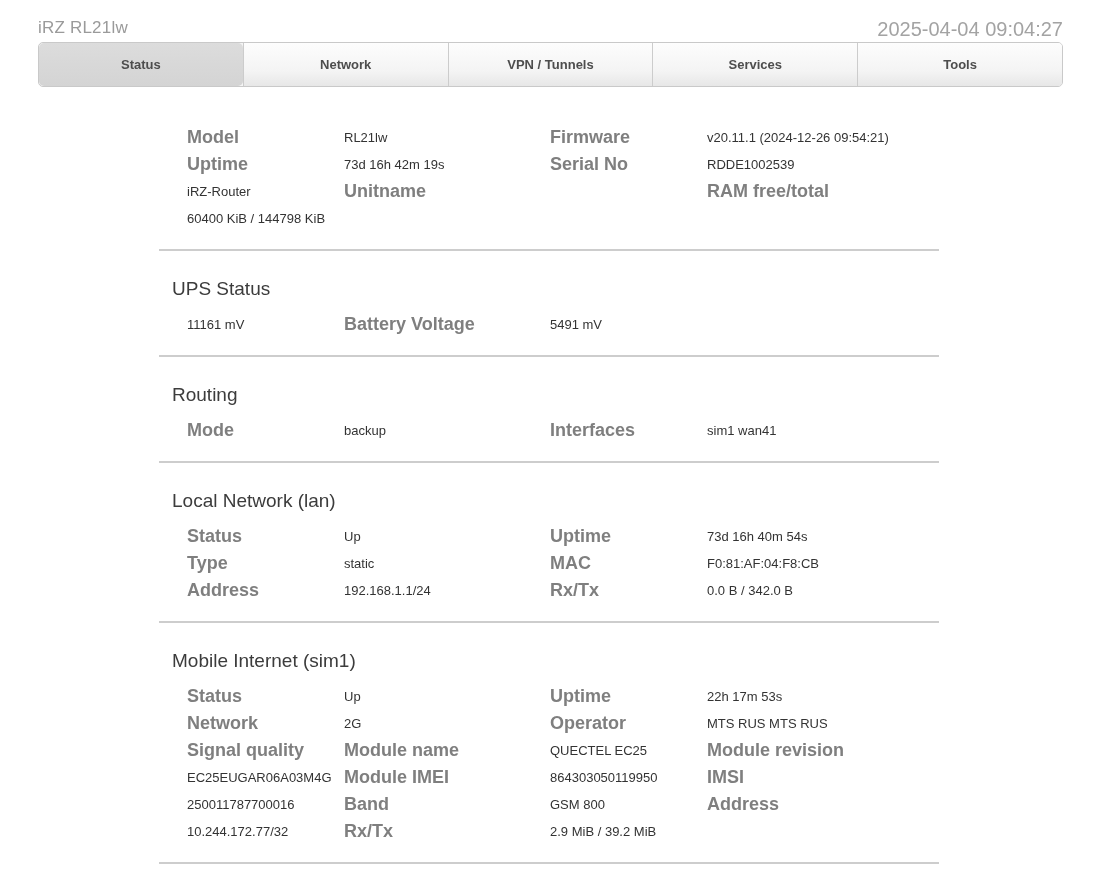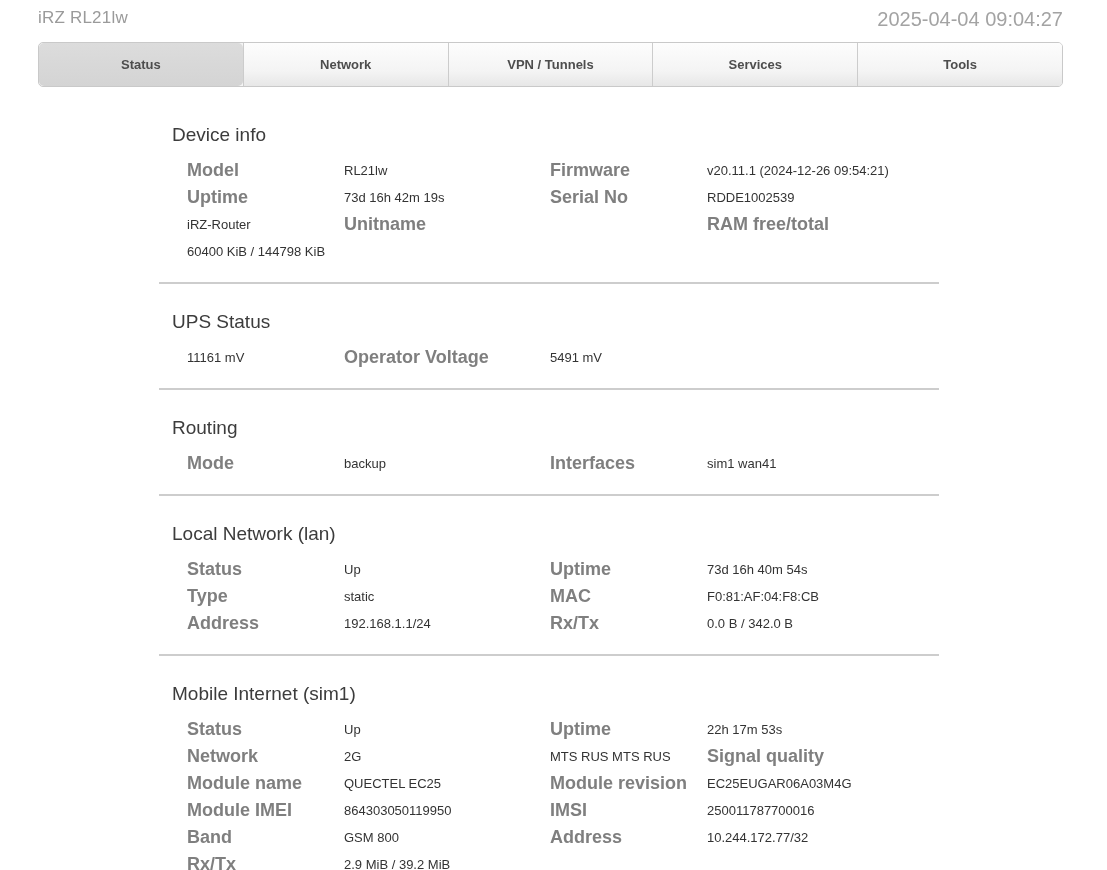--- a/index.html
+++ b/index.html
@@ -10,21 +10,21 @@
     font-family: "Liberation Sans", sans-serif;
     overflow: hidden;
   }
   .page { width: 1107px; padding: 0 44px 0 38px; }
 
   
   .page-header {
     display: flex;
     justify-content: space-between;
     align-items: flex-start;
-    padding-top: 8px;
+    padding-top: 18px;
     height: 42px;
   }
   .device-title {
     font-size: 17px;
     color: #9a9a9a;
     letter-spacing: 0.2px;
   }
   .clock {
     font-size: 20px;
     color: #a3a3a3;
@@ -105,21 +105,20 @@
   <nav class="tab-bar">
       <div class="tab active">Status</div>
       <div class="tab">Network</div>
       <div class="tab">VPN / Tunnels</div>
       <div class="tab">Services</div>
       <div class="tab">Tools</div>
     </nav>
 
   <main class="content">
       <section class="info-section">
-        <h2 class="section-title">Device info</h2>
         <div class="kv-grid">
           <div class="kv-label">Model</div>
           <div class="kv-value">RL21lw</div>
           <div class="kv-label">Firmware</div>
           <div class="kv-value">v20.11.1 (2024-12-26 09:54:21)</div>
           <div class="kv-label">Uptime</div>
           <div class="kv-value">73d 16h 42m 19s</div>
           <div class="kv-label">Serial No</div>
           <div class="kv-value">RDDE1002539</div>
           <div class="kv-value">iRZ-Router</div>
@@ -128,21 +127,21 @@
           <div class="kv-label">RAM free/total</div>
           <div class="kv-value">60400 KiB / 144798 KiB</div>
           <div class="kv-label"></div>
           <div class="kv-value"></div>
         </div>
       </section>
       <section class="info-section">
         <h2 class="section-title">UPS Status</h2>
         <div class="kv-grid">
           <div class="kv-value">11161 mV</div>
-          <div class="kv-label">Operator Voltage</div>
+          <div class="kv-label">Battery Voltage</div>
           <div class="kv-value">5491 mV</div>
         </div>
       </section>
       <section class="info-section">
         <h2 class="section-title">Routing</h2>
         <div class="kv-grid">
           <div class="kv-label">Mode</div>
           <div class="kv-value">backup</div>
           <div class="kv-label">Interfaces</div>
           <div class="kv-value">sim1 wan41</div>
@@ -167,20 +166,21 @@
       </section>
       <section class="info-section">
         <h2 class="section-title">Mobile Internet (sim1)</h2>
         <div class="kv-grid">
           <div class="kv-label">Status</div>
           <div class="kv-value">Up</div>
           <div class="kv-label">Uptime</div>
           <div class="kv-value">22h 17m 53s</div>
           <div class="kv-label">Network</div>
           <div class="kv-value">2G</div>
+          <div class="kv-label">Operator</div>
           <div class="kv-value">MTS RUS MTS RUS</div>
           <div class="kv-label">Signal quality</div>
           <div class="kv-label">Module name</div>
           <div class="kv-value">QUECTEL EC25</div>
           <div class="kv-label">Module revision</div>
           <div class="kv-value">EC25EUGAR06A03M4G</div>
           <div class="kv-label">Module IMEI</div>
           <div class="kv-value">864303050119950</div>
           <div class="kv-label">IMSI</div>
           <div class="kv-value">250011787700016</div>

